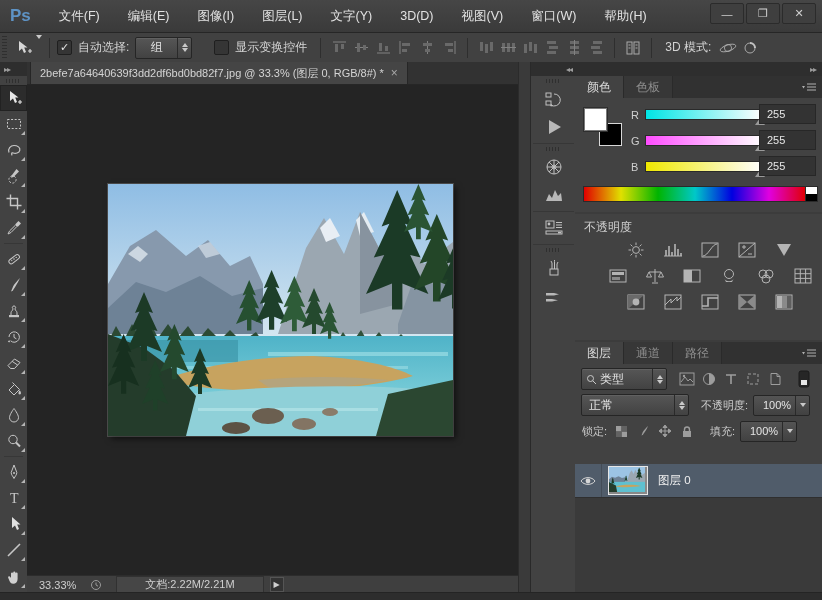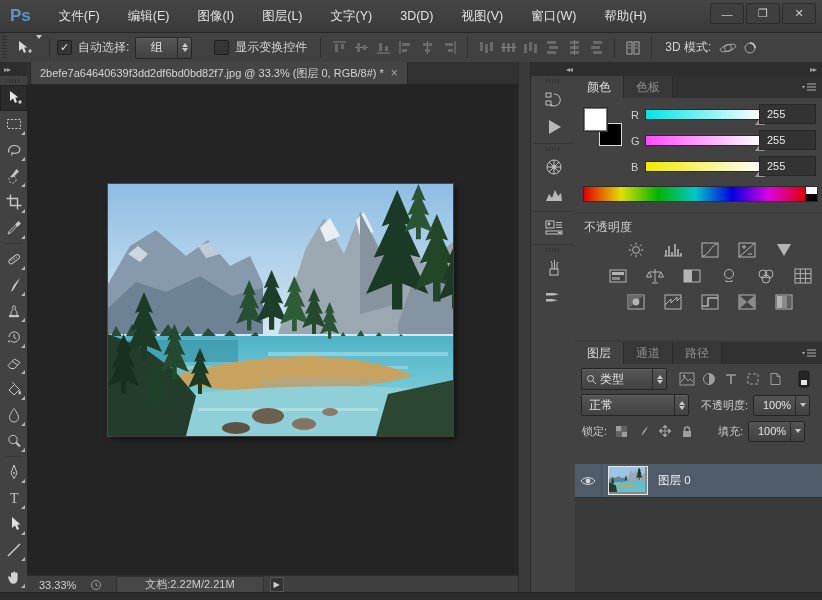--- a/index.html
+++ b/index.html
@@ -818,21 +818,21 @@
               <svg width="14" height="14" viewBox="0 0 14 14">
                 <path d="M7 1 L9 3.5 H5 Z M7 13 L5 10.5 H9 Z M1 7 L3.5 5 V9 Z M13 7 L10.5 5 V9 Z M2.5 7 h9 M7 2.5 v9" stroke="#b4b4b4" fill="#b4b4b4"></path>
               </svg>
             </span>
           <span class="licon">
               <svg width="12" height="13" viewBox="0 0 12 13">
                 <rect x="2" y="6" width="8" height="6" fill="#b4b4b4"></rect>
                 <path d="M3.5 6 V4.5 a2.5 2.5 0 0 1 5 0 V6" fill="none" stroke="#b4b4b4" stroke-width="1.4"></path>
               </svg>
             </span>
-          <span class="small-label" style="margin-left:20px;">填充:</span>
+          <span class="small-label" style="margin-left:12px;">填充:</span>
           <div class="val-dd" style="margin-left:5px;">
             <span class="dd-text">100%</span>
             <span class="dd-arrow">
                 <span class="tri-dn"></span>
               </span>
           </div>
         </div>
 
         <div class="layerlist">
           <div class="layer-row">

